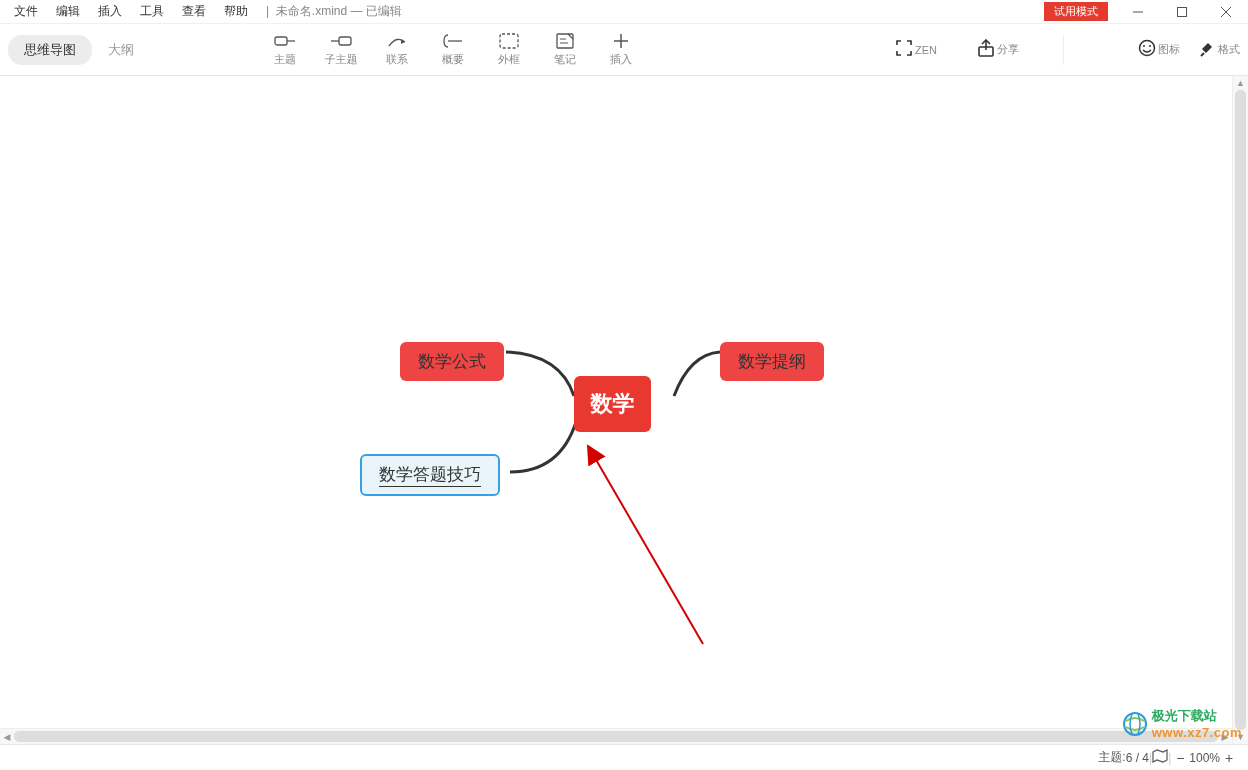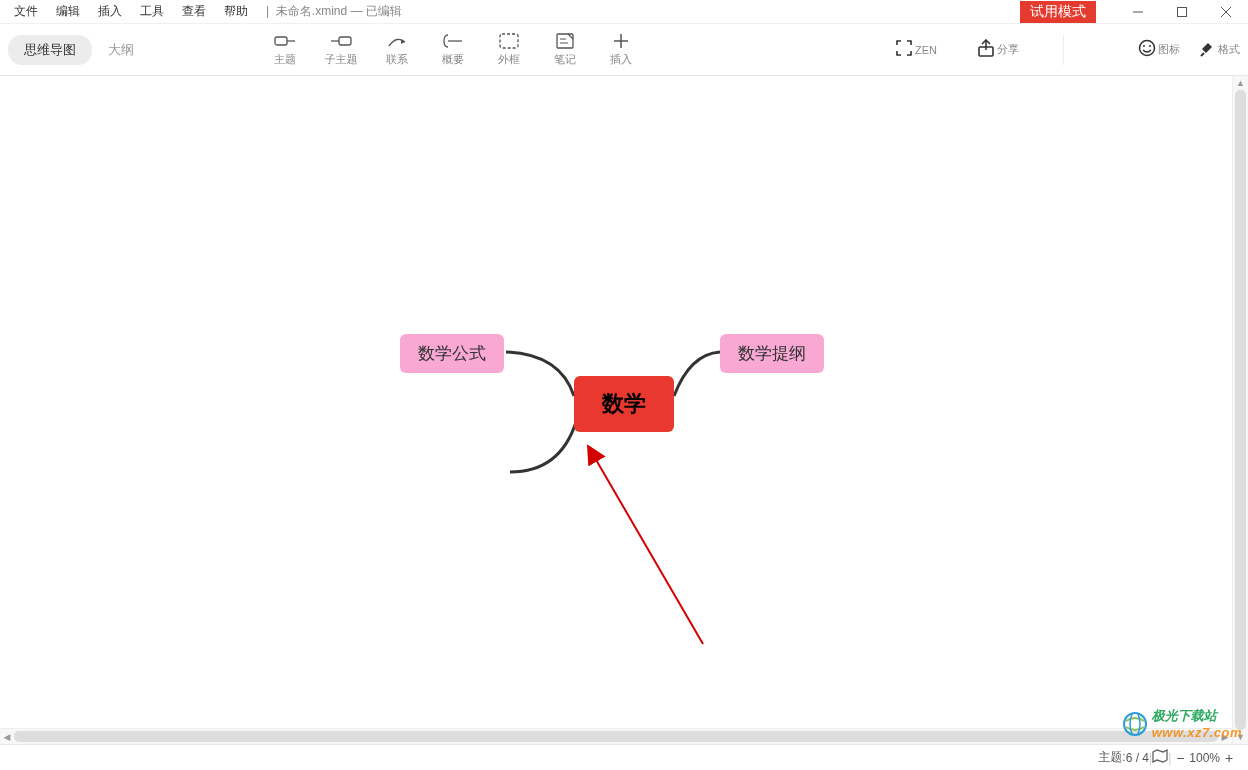--- a/index.html
+++ b/index.html
@@ -4,43 +4,43 @@
 <style>
 * { box-sizing: border-box; margin: 0; padding: 0; font-family: "Microsoft YaHei", "SimSun", sans-serif; }
 html, body { width: 1248px; height: 770px; overflow: hidden; background: #fff; }
 
 
 .title-bar { height: 24px; display: flex; align-items: center; font-size: 12px; color: #333; border-bottom: 1px solid #f0f0f0; }
 .menu { display: flex; gap: 2px; padding-left: 6px; justify-content: space-between; }
 .menu-item { padding: 2px 8px; cursor: pointer; }
 .doc-title { margin-left: 10px; color: #888; font-size: 12px; }
 .title-bar-right { margin-left: auto; display: flex; align-items: center; height: 100%; }
-.trial-badge { background: #e43b2e; color: #fff; font-size: 14px; padding: 2px 10px; margin-right: 20px; }
+.trial-badge { background: #e43b2e; color: #fff; font-size: 11px; padding: 2px 10px; margin-right: 8px; }
 .win-btn { width: 44px; height: 24px; display: flex; align-items: center; justify-content: center; color: #555; cursor: pointer; }
 
 
 .toolbar { height: 52px; display: flex; align-items: center; border-bottom: 1px solid #e8e8e8; padding: 0 8px; }
 .view-tabs { display: flex; align-items: center; gap: 0; }
 .view-tab { font-size: 13px; padding: 6px 16px; border-radius: 14px; color: #999; cursor: pointer; }
 .view-tab.active { background: #ececec; color: #333; font-weight: 500; }
 .tool-group { display: flex; gap: 6px; margin-left: 110px; }
 .tool-btn { width: 50px; display: flex; flex-direction: column; align-items: center; gap: 2px; cursor: pointer; color: #555; }
 .tool-btn .ic { width: 22px; height: 18px; display: flex; align-items: center; justify-content: center; }
 .tool-btn .lbl { font-size: 11px; color: #888; }
 .tool-divider { width: 1px; height: 30px; background: #eee; margin: 0 4px; }
 .toolbar-right { margin-left: auto; display: flex; gap: 40px; align-items: center; }
 .right-tool { display: flex; flex-direction: row; align-items: center; gap: 2px; cursor: pointer; }
 .right-tool .lbl { font-size: 11px; color: #888; }
 .side-tools { display: flex; gap: 18px; margin-left: 30px; }
 
 
 .canvas { position: relative; width: 100%; height: 668px; background: #fff; overflow: hidden; }
 .node { position: absolute; display: flex; align-items: center; justify-content: center; border-radius: 6px; font-size: 17px; }
-.node.central { background: #e8382f; color: #000000; font-weight: 700; font-size: 22px; width: 100px; height: 56px; left: 574px; top: 300px; }
-.node.sub { background: #f9a8d4; color: #333; padding: 8px 18px; }
+.node.central { background: #e8382f; color: #ffffff; font-weight: 700; font-size: 22px; width: 77px; height: 56px; left: 574px; top: 300px; }
+.node.sub { background: #ef4444; color: #333; padding: 8px 18px; margin-top: 8px; }
 .node.n1 { left: 400px; top: 258px; }
 .node.n2 { left: 720px; top: 258px; }
 .node.n3 { left: 360px; top: 378px; background: #eaf5fb; border: 2px solid #38a0e5; color: #333; padding: 7px 17px; }
 .node.n3 span { border-bottom: 1px solid #333; }
 svg.connectors { position: absolute; left: 0; top: 0; width: 100%; height: 100%; pointer-events: none; }
 .arrow-annot { position: absolute; left: 583px; top: 368px; pointer-events: none; }
 
 
 .vscroll { position: absolute; right: 0; top: 76px; width: 16px; bottom: 26px; background: #f7f7f7; border-left: 1px solid #eee; }
 .vscroll .thumb { position: absolute; left: 2px; right: 2px; top: 14px; bottom: 14px; background: #ddd; border-radius: 5px; }
@@ -48,21 +48,21 @@
 .hscroll { position: absolute; left: 0; right: 16px; bottom: 26px; height: 16px; background: #f7f7f7; border-top: 1px solid #eee; }
 .hscroll .thumb { position: absolute; top: 2px; bottom: 2px; left: 14px; right: 14px; background: #ddd; border-radius: 5px; }
 .hscroll .arr { position: absolute; top:0; bottom:0; width:14px; display:flex; align-items:center; justify-content:center; color:#999; font-size:9px;}
 
 
 .status-bar { position: absolute; bottom: 0; left: 0; right: 0; height: 26px; border-top: 1px solid #e8e8e8; display: flex; align-items: center; justify-content: flex-end; font-size: 12px; color: #555; padding-right: 10px; gap: 0; background:#fff; }
 .status-sep { color: #ccc; }
 .zoom-btn { width: 18px; height: 18px; display:flex; align-items:center; justify-content:center; cursor:pointer; font-size:14px; color:#555;}
 
 
-.watermark { position: absolute; right: 6px; bottom: 30px; display:flex; align-items:center; gap:4px; opacity:0.9;font-style:italic; }
+.watermark { position: absolute; right: 6px; bottom: 30px; display:flex; align-items:center; gap:4px; opacity:0.9; }
 .watermark .globe { width:26px; height:26px; }
 .watermark .wm-text { font-size: 13px; font-weight:600; }
 .wm-top{ color:#17a050; } .wm-bot{ color:#f28e1a; font-size:11px; letter-spacing:0.5px;}
 </style>
 </head>
 <body>
 
 <div class="title-bar">
   <div class="menu">
     <div class="menu-item">文件</div>
@@ -210,20 +210,23 @@
 
 <div class="canvas">
   <svg class="connectors">
     <path d="M 506 276 Q 560 278 574 320" fill="none" stroke="#333" stroke-width="3"></path>
     <path d="M 720 276 Q 690 278 674 320" fill="none" stroke="#333" stroke-width="3"></path>
     <path d="M 510 396 Q 560 396 576 346" fill="none" stroke="#333" stroke-width="3"></path>
   </svg>
   <div class="node sub n1">数学公式</div>
   <div class="node sub n2">数学提纲</div>
   <div class="node central">数学</div>
+  <div class="node n3">
+      <span>数学答题技巧</span>
+    </div>
 
   <svg class="arrow-annot" width="140" height="210">
     <defs>
         <marker id="ah" markerWidth="12" markerHeight="12" refX="2" refY="5" orient="auto">
           <polygon points="0,0 10,5 0,10" fill="#d40000"></polygon>
         </marker>
       </defs>
     <line x1="120" y1="200" x2="12" y2="14" stroke="#d40000" stroke-width="2" marker-end="url(#ah)"></line>
   </svg>
 </div>

